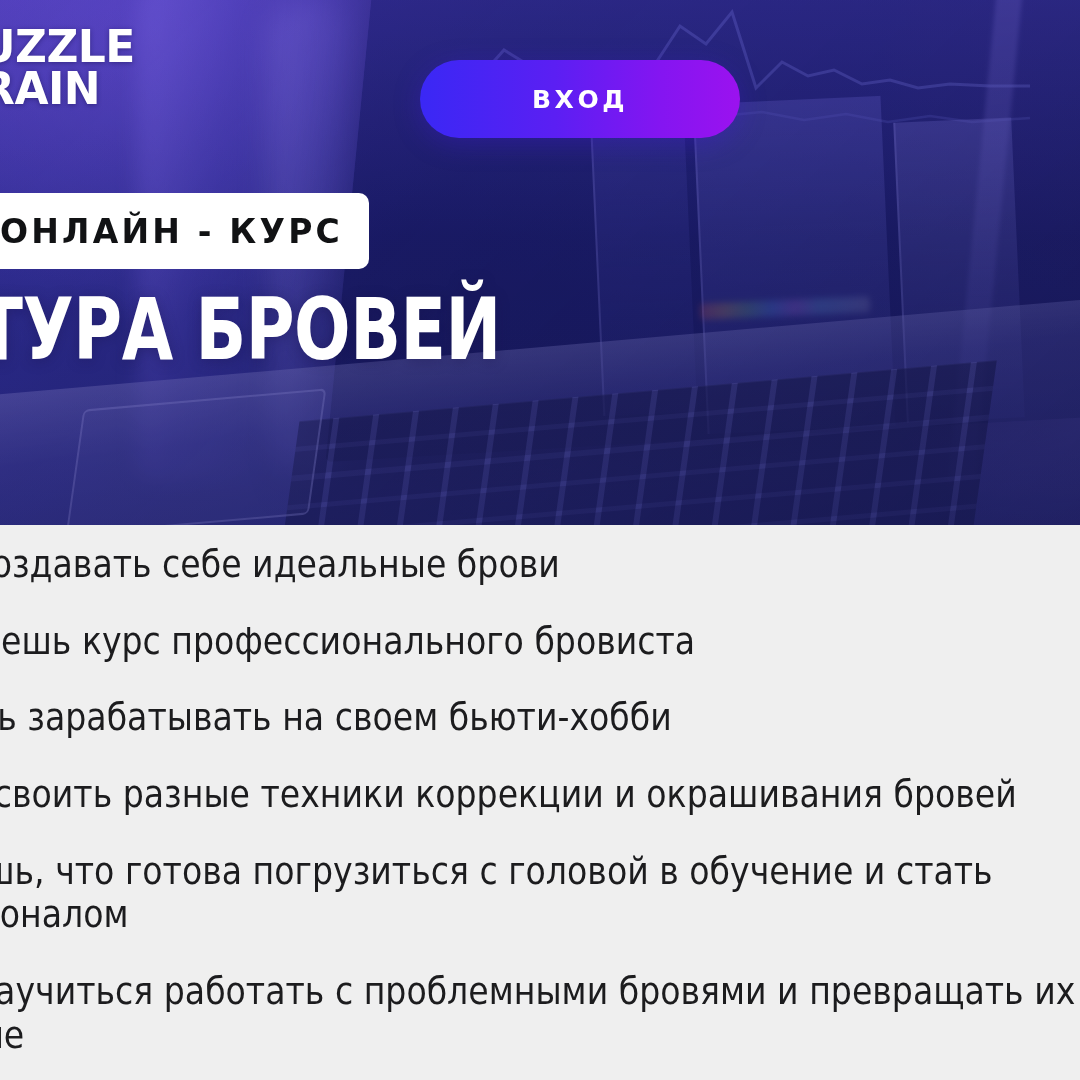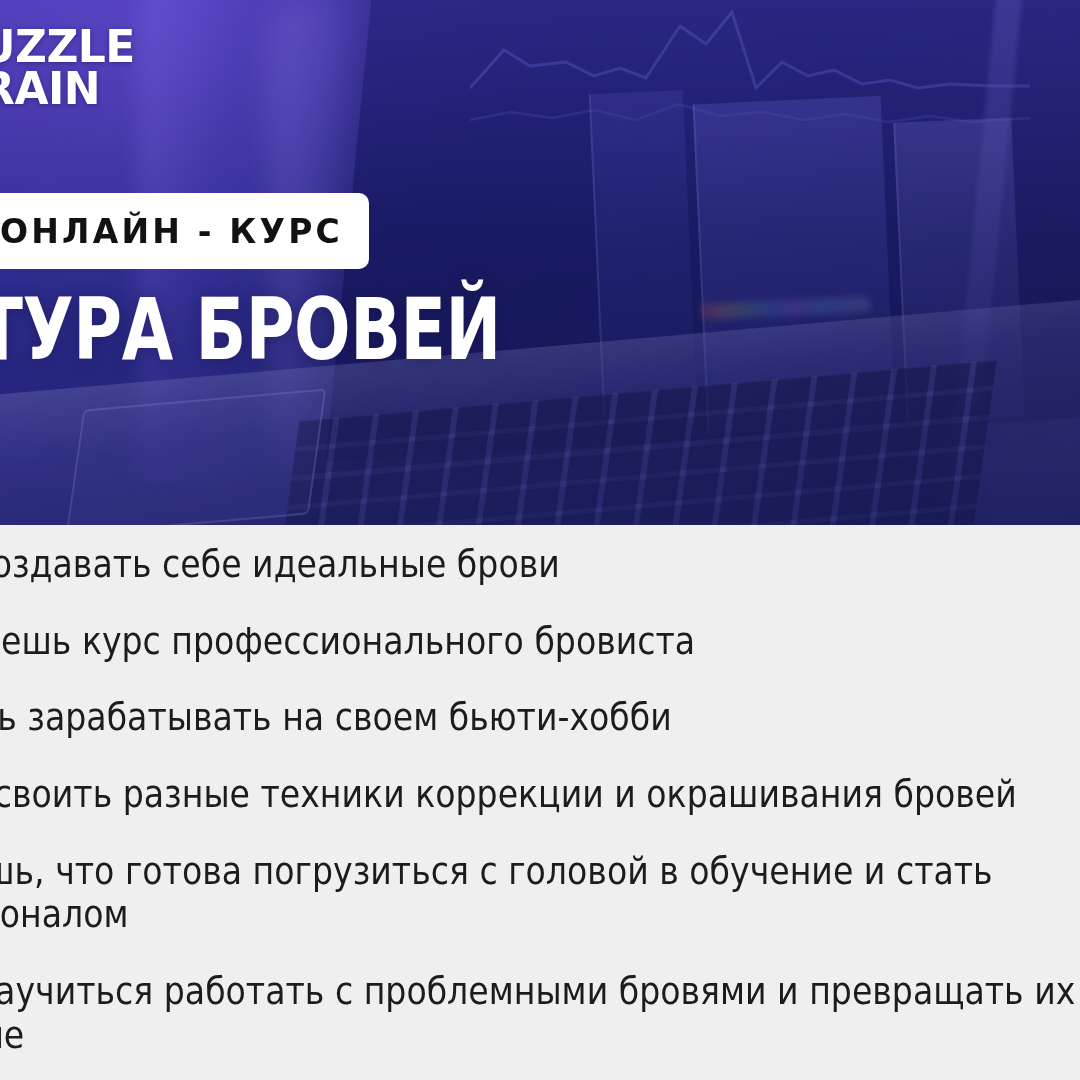--- a/index.html
+++ b/index.html
@@ -309,20 +309,21 @@
     <div class="obj-trackpad"></div>
 
     <div class="hero-tint"></div>
     <div class="hero-tint2"></div>
 
     <div class="logo">
       <span class="logo-line">PUZZLE</span>
       <span class="logo-line">BRAIN</span>
     </div>
 
+    <button class="btn-login">ВХОД</button>
 
     <div class="badge-course">ОНЛАЙН - КУРС</div>
 
     <h1 class="hero-title">АРХИТЕКТУРА БРОВЕЙ</h1>
 
   </section>
 
   <section class="benefits">
     <ul class="benefit-list">
       <li class="benefit-item">Хочешь создавать себе идеальные брови</li>

